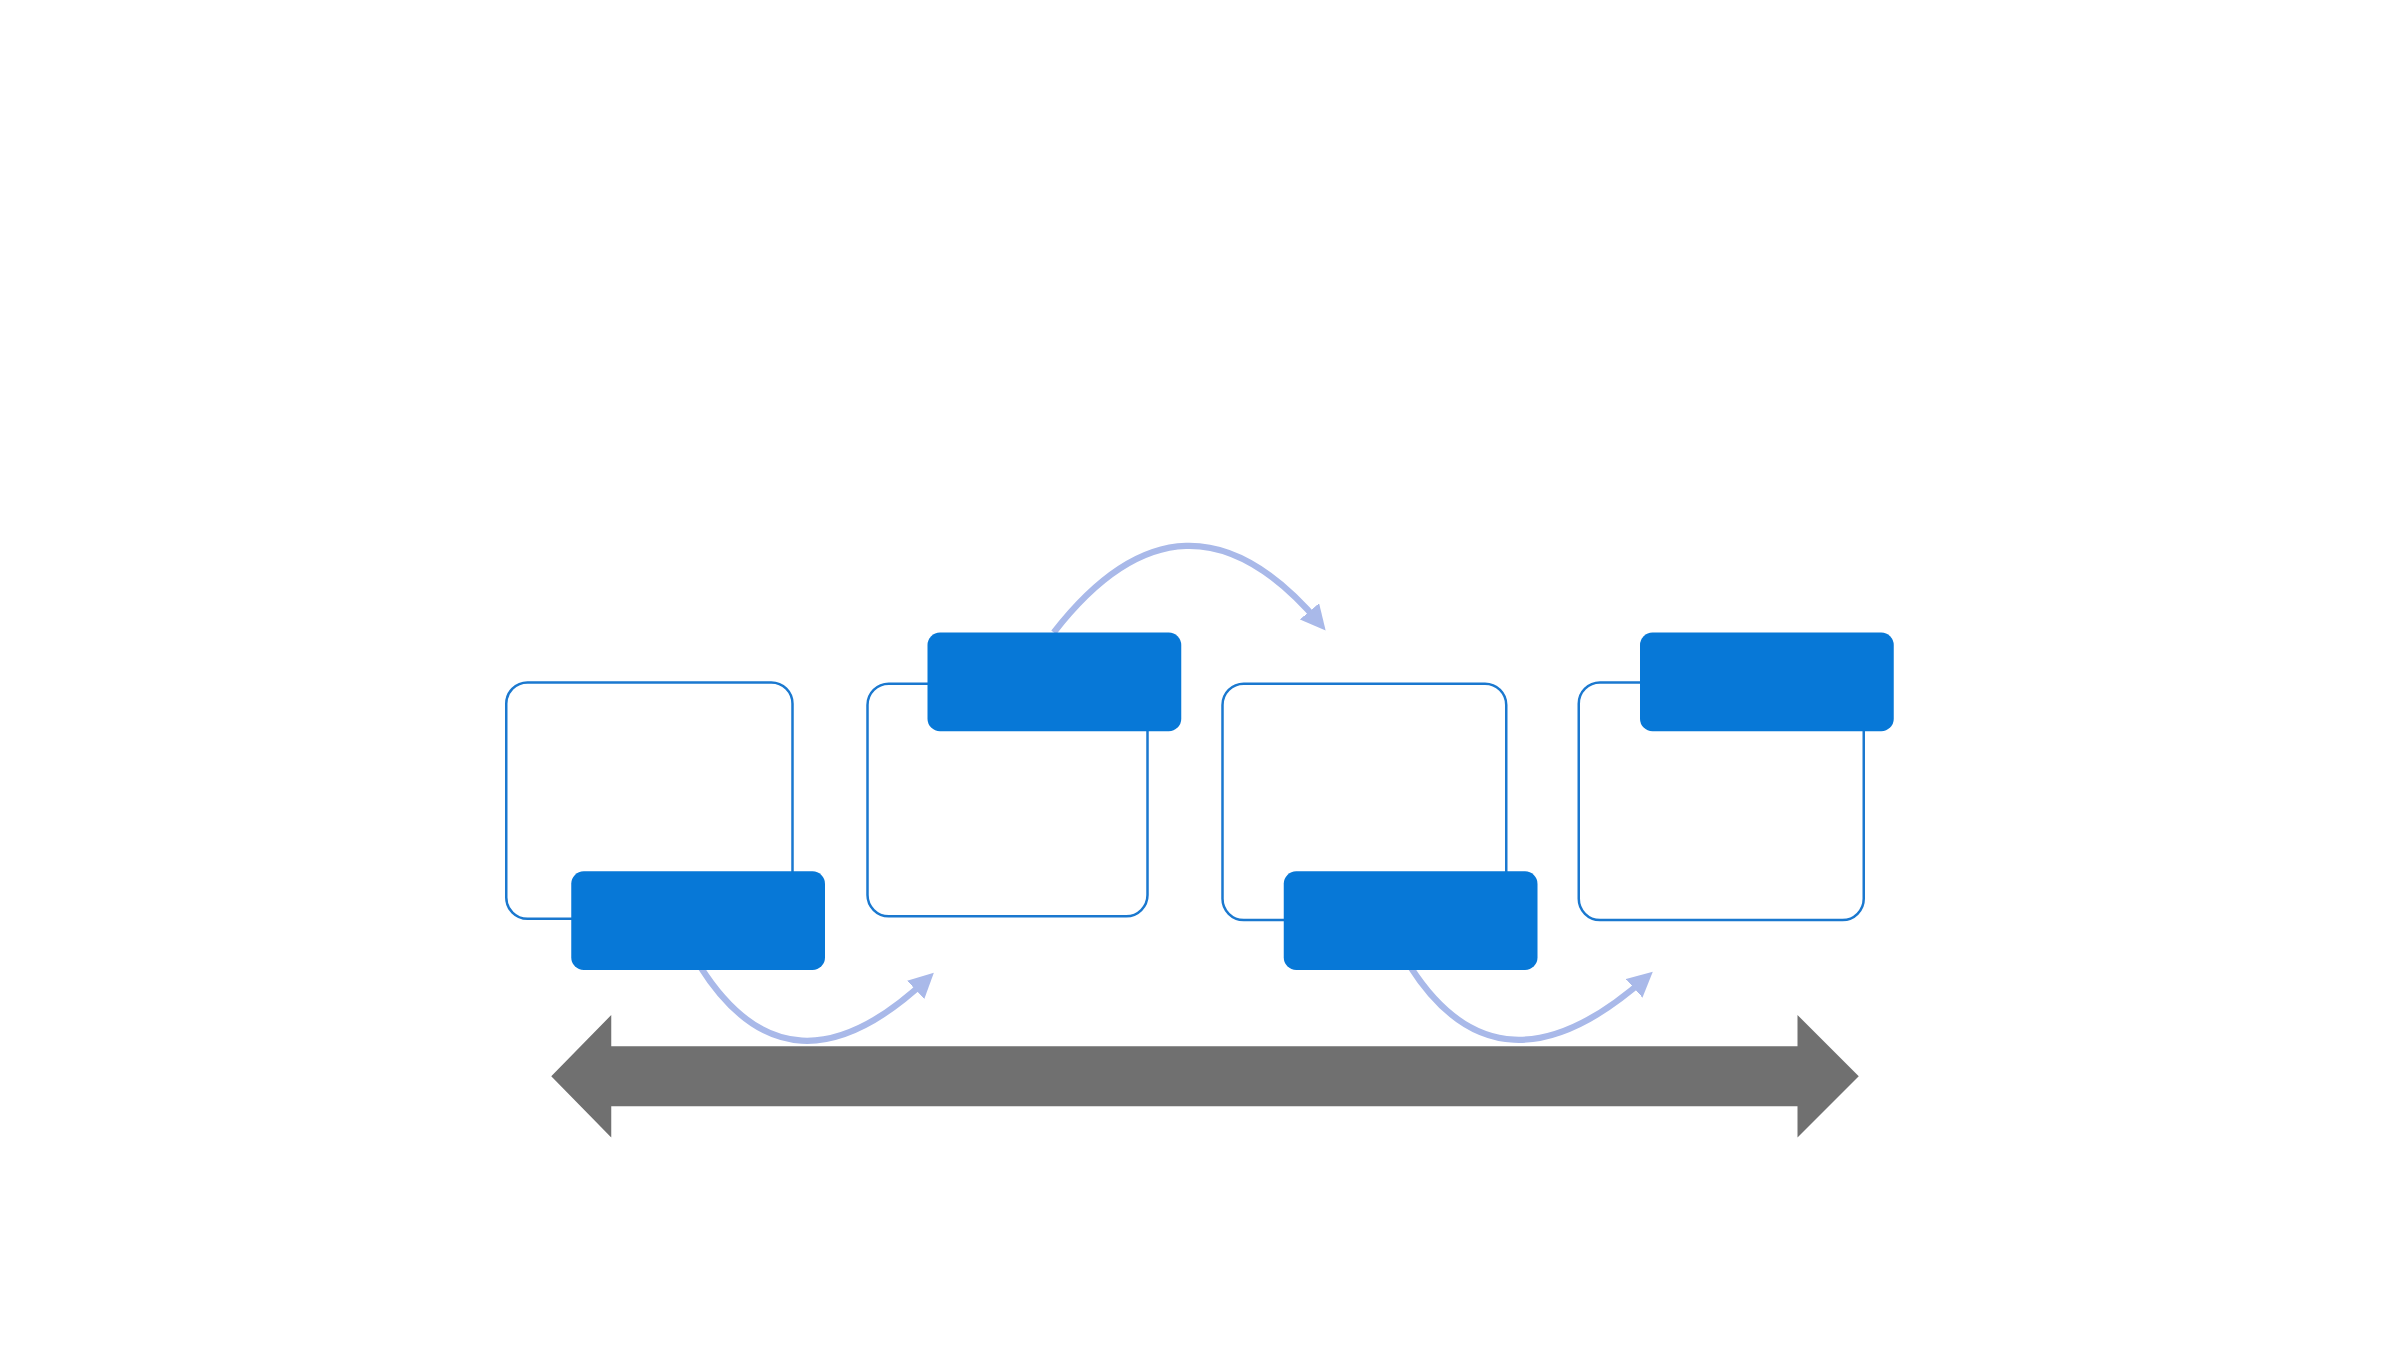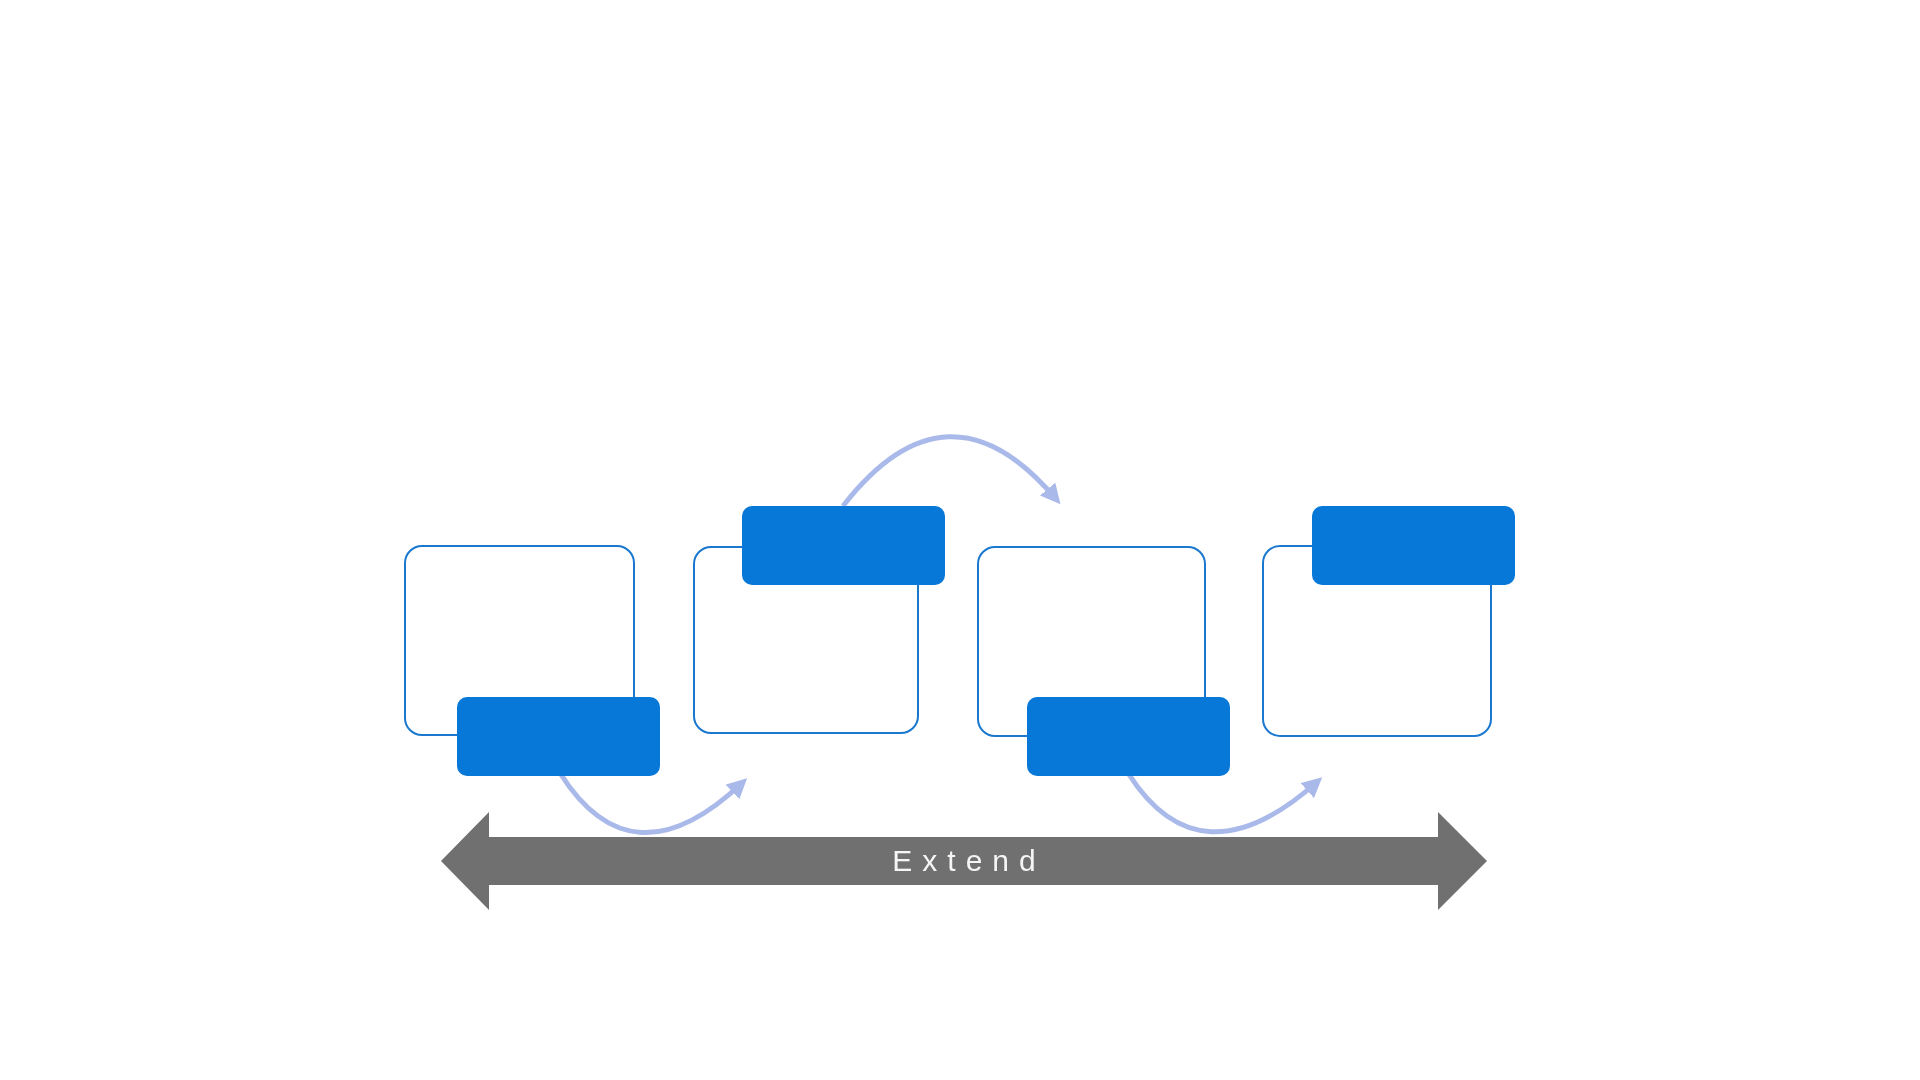--- a/index.html
+++ b/index.html
@@ -86,17 +86,14 @@
 
   <div class="solid-box" style="left:457px; top:697px;"></div>
   <div class="solid-box" style="left:742px; top:506px;"></div>
   <div class="solid-box" style="left:1027px; top:697px;"></div>
   <div class="solid-box" style="left:1312px; top:506px;"></div>
 
   <svg class="svg-layer" width="1920" height="1080" viewBox="0 0 1920 1080">
     <polygon class="gray-arrow" points="441,861 489,812 489,837 1438,837 1438,812 1487,861 1438,910 1438,885 489,885 489,910"></polygon>
   </svg>
 
-  <div class="extend-label-wrap">
-    <span class="extend-label">Extend</span>
-  </div>
 
 </div>
 
 </body></html>

